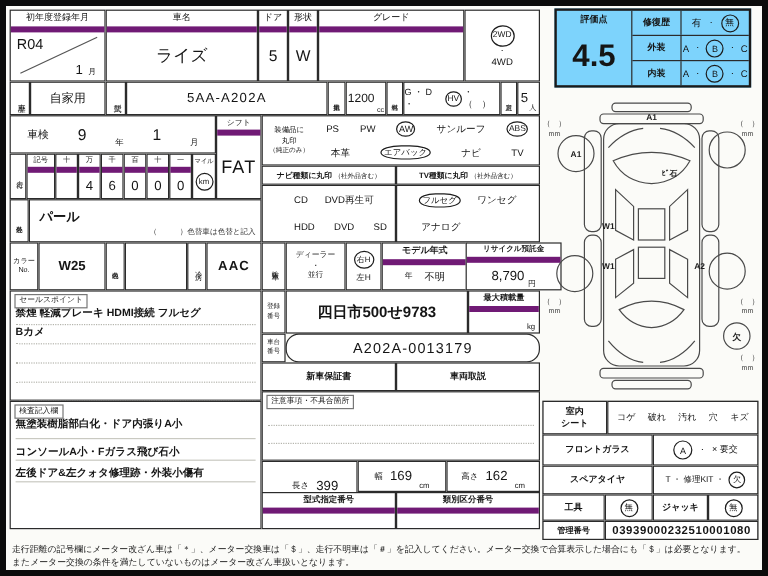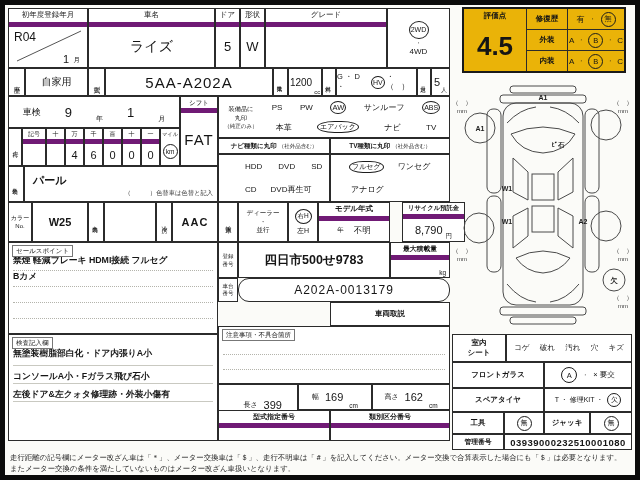--- a/index.html
+++ b/index.html
@@ -64,21 +64,21 @@
   <div class="cell" style="left:8px;top:68px;width:17px;height:28px;">
     <span class="vtext">車歴</span>
   </div>
   <div class="cell" style="left:25px;top:68px;width:63px;height:28px;">
     <div class="cval" style="font-size:10px;">自家用</div>
   </div>
   <div class="cell" style="left:88px;top:68px;width:17px;height:28px;">
     <span class="vtext">型式</span>
   </div>
   <div class="cell" style="left:105px;top:68px;width:168px;height:28px;">
-    <div class="cval" style="font-size:15px;letter-spacing:1px;">5AA-A202A</div>
+    <div class="cval" style="font-size:11px;letter-spacing:1px;">5AA-A202A</div>
   </div>
   <div class="cell" style="left:273px;top:68px;width:15px;height:28px;">
     <span class="vtext" style="font-size:5.5px;letter-spacing:0;">排気量</span>
   </div>
   <div class="cell" style="left:288px;top:68px;width:34px;height:28px;">
     <div class="cval" style="gap:2px;">
       <span style="font-size:10px;">1200</span>
       <span style="font-size:6px;align-self:flex-end;">cc</span>
     </div>
   </div>
@@ -182,28 +182,28 @@
       <span style="font-size:5.5px;">（社外品含む）</span>
     </div>
   </div>
   <div class="cell" style="left:330px;top:138px;width:120px;height:16px;">
     <div class="cval" style="flex-direction:row;font-size:6.5px;gap:2px;">
       <b>TV種類に丸印</b>
       <span style="font-size:5.5px;">（社外品含む）</span>
     </div>
   </div>
   <div class="cell" style="left:218px;top:154px;width:112px;height:48px;">
+    <div style="flex:1;display:flex;align-items:center;padding-left:26px;gap:14px;font-size:8px;">
+      <span>CD</span>
+      <span>DVD再生可</span>
+    </div>
     <div style="flex:1;display:flex;align-items:center;padding-left:26px;gap:16px;font-size:8px;">
       <span>HDD</span>
       <span>DVD</span>
       <span>SD</span>
-    </div>
-    <div style="flex:1;display:flex;align-items:center;padding-left:26px;gap:14px;font-size:8px;">
-      <span>CD</span>
-      <span>DVD再生可</span>
     </div>
   </div>
   <div class="cell" style="left:330px;top:154px;width:120px;height:48px;">
     <div style="flex:1;display:flex;align-items:center;padding-left:18px;gap:14px;font-size:8px;">
       <span class="circ oval" style="font-size:7px;border-radius:50%/62%;">フルセグ</span>
       <span>ワンセグ</span>
     </div>
     <div style="flex:1;display:flex;align-items:center;padding-left:20px;font-size:8px;">
       <span>アナログ</span>
     </div>
@@ -254,21 +254,21 @@
       <span style="font-size:7px;">左H</span>
     </div>
   </div>
   <div class="cell" style="left:318px;top:202px;width:72px;height:40px;">
     <div class="chead" style="font-weight:bold;">モデル年式</div>
     <div class="cval" style="flex-direction:row;gap:10px;">
       <span style="font-size:6.5px;">年</span>
       <span style="font-size:8.5px;">不明</span>
     </div>
   </div>
-  <div class="cell" style="left:402px;top:202px;width:63px;height:40px;">
+  <div class="cell" style="left:388px;top:202px;width:80px;height:40px;">
     <div class="chead" style="font-size:6.3px;font-weight:bold;">リサイクル預託金</div>
     <div class="cval" style="flex-direction:row;gap:3px;">
       <span style="font-size:11px;">8,790</span>
       <span style="font-size:6.5px;align-self:flex-end;">円</span>
     </div>
   </div>
 
   <div class="cell" style="left:8px;top:242px;width:210px;height:92px;">
     <span class="tag">セールスポイント</span>
     <div style="margin-top:12px;padding:0 4px;">
@@ -297,20 +297,23 @@
   <div class="cell" style="left:218px;top:278px;width:20px;height:24px;">
     <div class="cval" style="flex-direction:column;font-size:5.5px;line-height:1.3;">
       <span>車台</span>
       <span>番号</span>
     </div>
   </div>
   <div class="cell" style="left:238px;top:278px;width:212px;height:24px;border-radius:11px;">
     <div class="cval" style="font-size:12px;letter-spacing:1px;">A202A-0013179</div>
   </div>
 
+  <div class="cell" style="left:218px;top:302px;width:112px;height:24px;">
+    <div class="cval" style="font-size:7.5px;font-weight:bold;">新車保証書</div>
+  </div>
   <div class="cell" style="left:330px;top:302px;width:120px;height:24px;">
     <div class="cval" style="font-size:7.5px;font-weight:bold;">車両取説</div>
   </div>
 
   <div class="cell" style="left:218px;top:326px;width:232px;height:58px;">
     <span class="tag">注意事項・不具合箇所</span>
     <div style="margin-top:12px;padding:0 4px;">
       <div class="ruled" style="height:15px;"></div>
       <div class="ruled" style="height:14px;"></div>
     </div>
@@ -349,21 +352,21 @@
 
   <div class="cell" style="left:218px;top:410px;width:112px;height:31px;">
     <div class="chead" style="font-weight:bold;font-size:7px;">型式指定番号</div>
     <div class="cval"></div>
   </div>
   <div class="cell" style="left:330px;top:410px;width:120px;height:31px;">
     <div class="chead" style="font-weight:bold;font-size:7px;">類別区分番号</div>
     <div class="cval"></div>
   </div>
 
-  <div class="nob" style="position:absolute;left:462px;top:7px;width:164px;height:66px;border:2px solid #1a1a1a;background:#eab308;box-sizing:border-box;display:flex;">
+  <div class="nob" style="position:absolute;left:462px;top:7px;width:164px;height:66px;border:2px solid #1a1a1a;background:#7dd3fc;box-sizing:border-box;display:flex;">
     <div style="width:62px;border-right:1px solid #2b2b2b;display:flex;flex-direction:column;">
       <div style="font-size:7.5px;text-align:center;padding-top:2px;font-weight:bold;">評価点</div>
       <div style="flex:1;display:flex;align-items:center;justify-content:center;font-size:26px;font-weight:bold;">4.5</div>
     </div>
     <div style="flex:1;display:flex;flex-direction:column;">
       <div style="flex:1;display:flex;border-bottom:1px solid #2b2b2b;">
         <div style="width:40px;border-right:1px solid #2b2b2b;display:flex;align-items:center;justify-content:center;font-size:7.5px;font-weight:bold;">修復歴</div>
         <div style="flex:1;display:flex;align-items:center;justify-content:center;gap:5px;font-size:8px;">
           <span>有</span>
           <span style="font-size:6px;">・</span>

